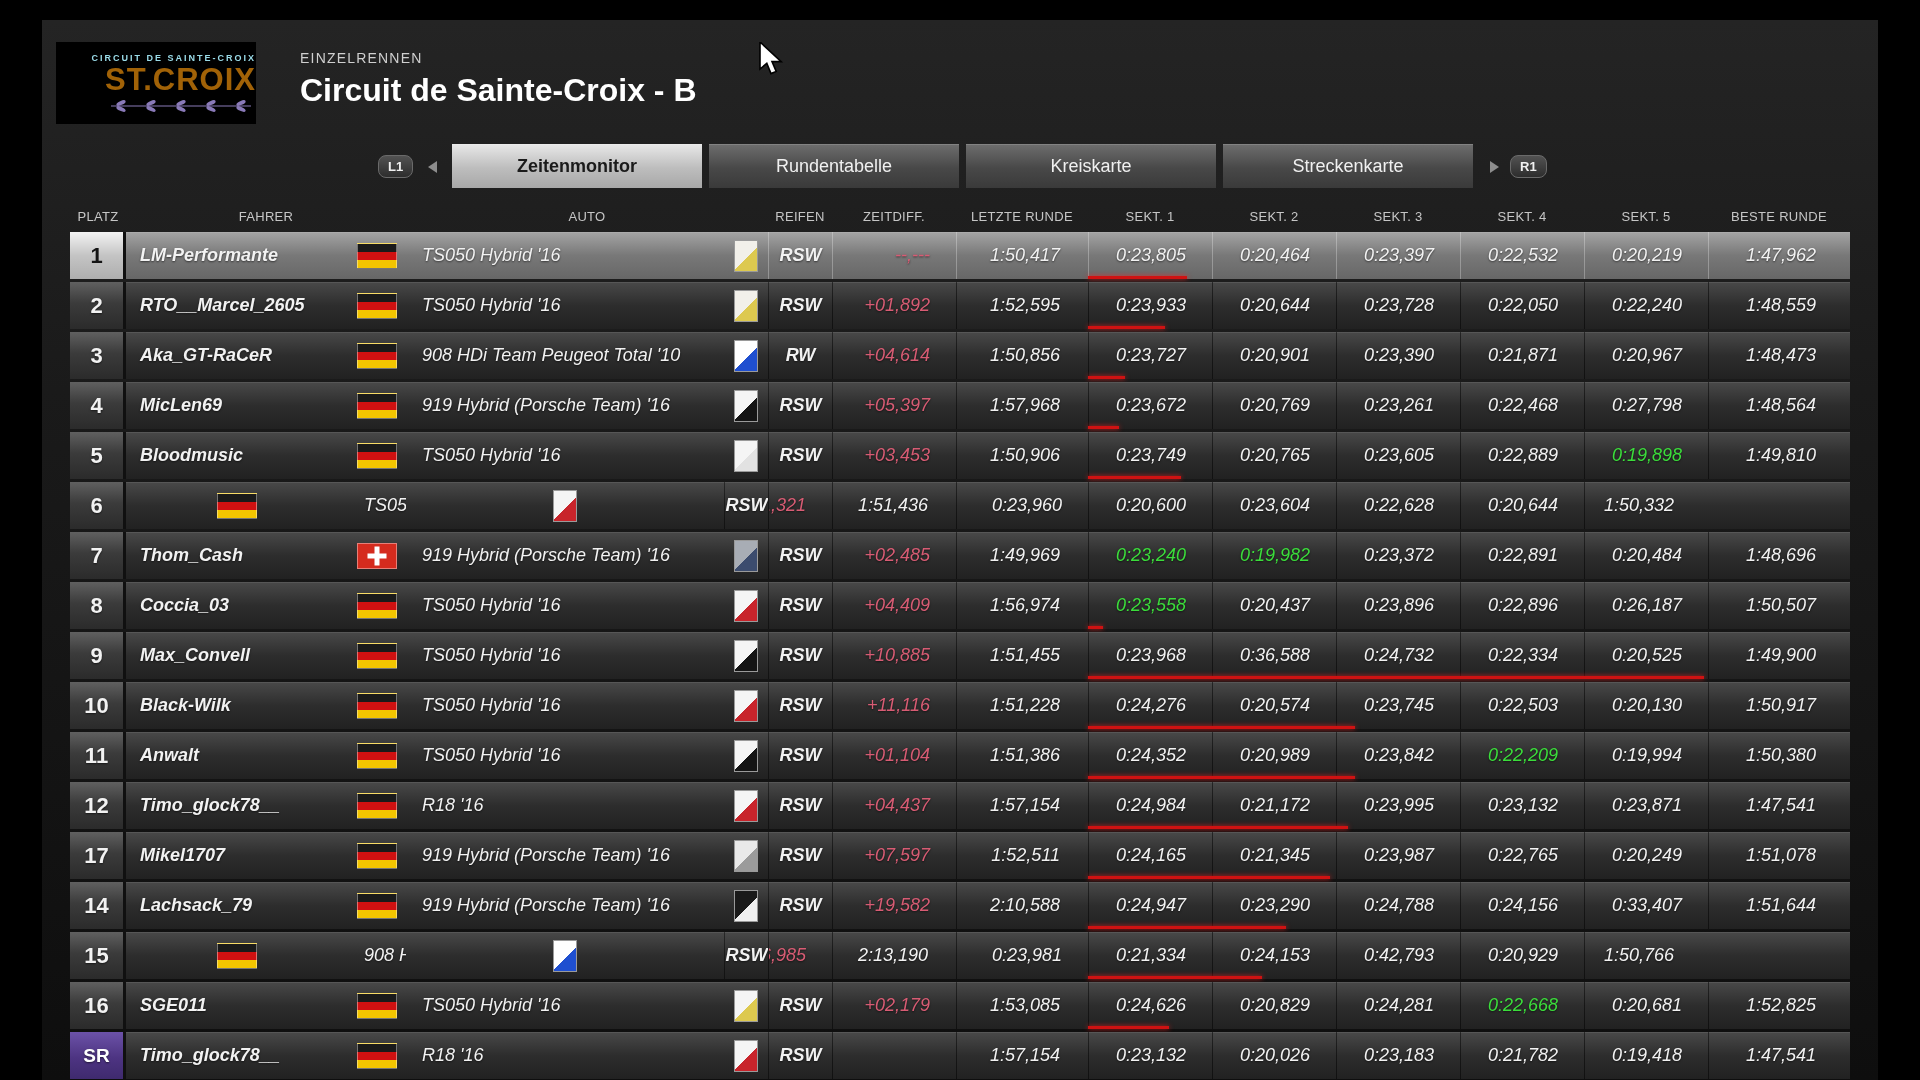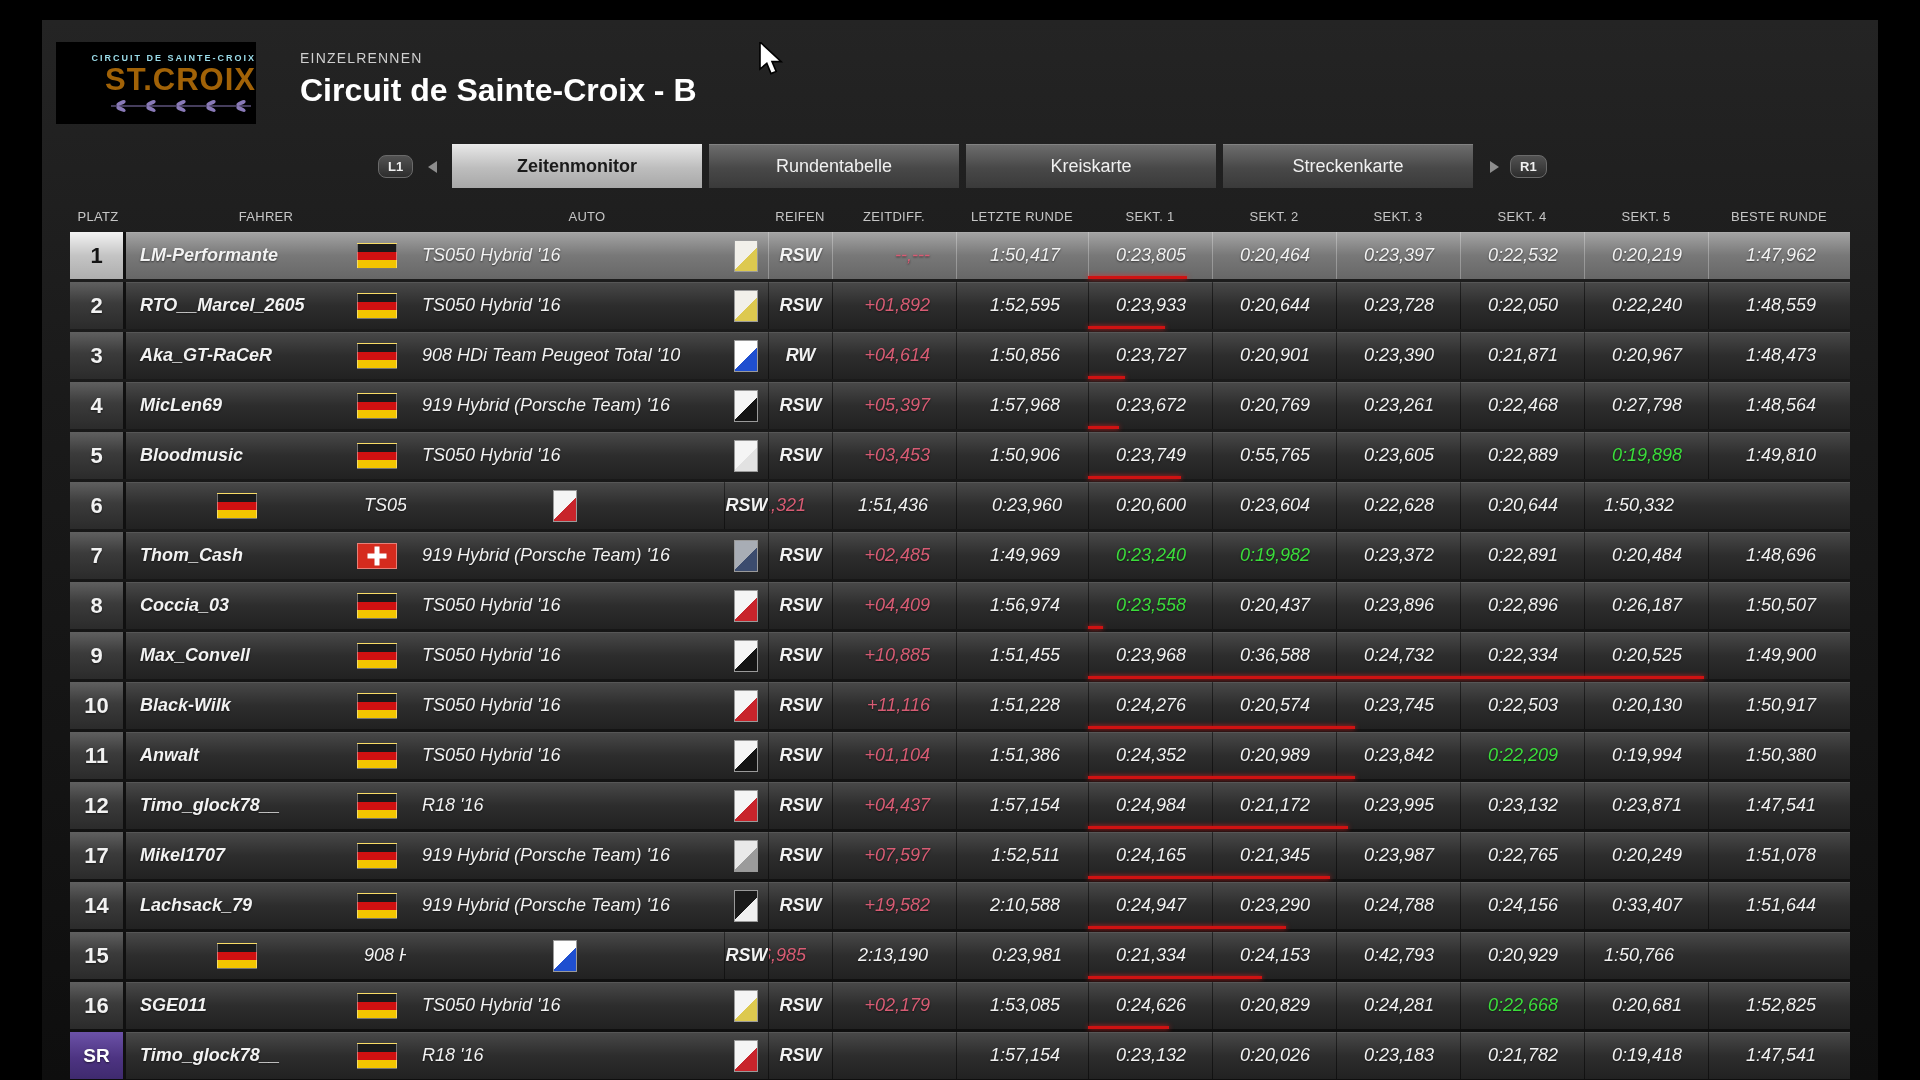--- a/index.html
+++ b/index.html
@@ -229,21 +229,21 @@
           <div class="flag de"></div>
         </div>
         <div class="cell car">TS050 Hybrid '16</div>
         <div class="cell liverywrap">
           <div class="livery" style="background: linear-gradient(135deg, rgb(245, 245, 245) 55%, rgb(226, 226, 226) 55%);"></div>
         </div>
         <div class="cell tires">RSW</div>
         <div class="cell gap">+03,453</div>
         <div class="cell last">1:50,906</div>
         <div class="cell sector">0:23,749</div>
-        <div class="cell sector">0:55,765</div>
+        <div class="cell sector">0:20,765</div>
         <div class="cell sector">0:23,605</div>
         <div class="cell sector">0:22,889</div>
         <div class="cell sector green">0:19,898</div>
         <div class="cell best">1:49,810</div>
         <div class="progress" style="width: 93px;"></div>
       </div>
       <div class="row grid">
         <div class="cell pos">6</div>
         <div class="cell flagwrap">
           <div class="flag de"></div>

